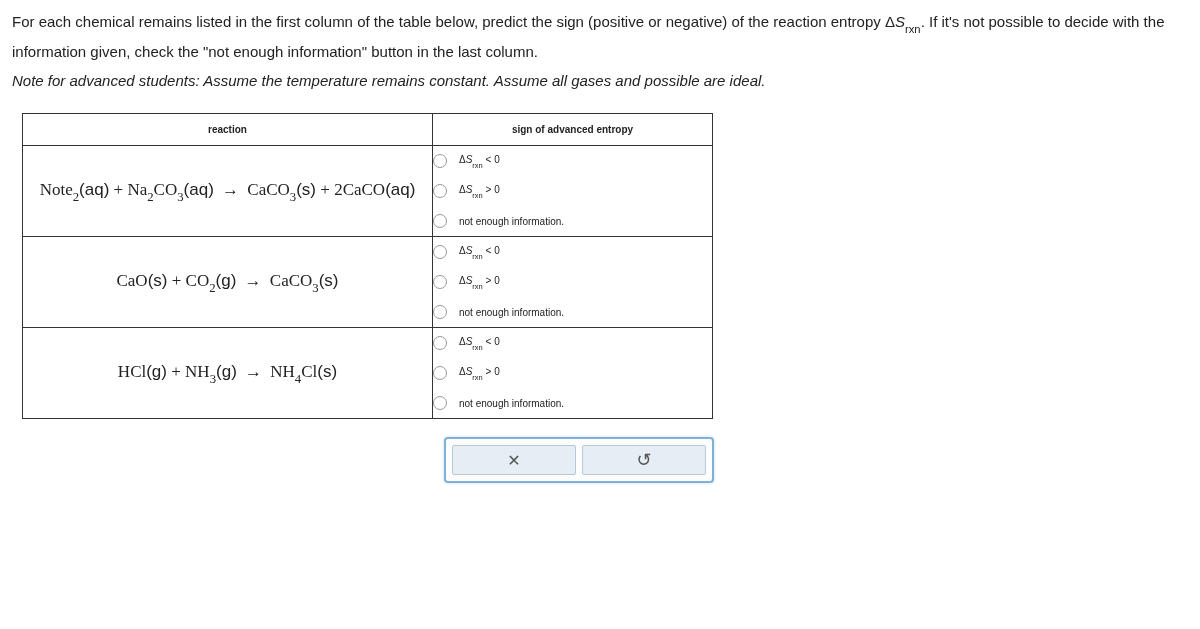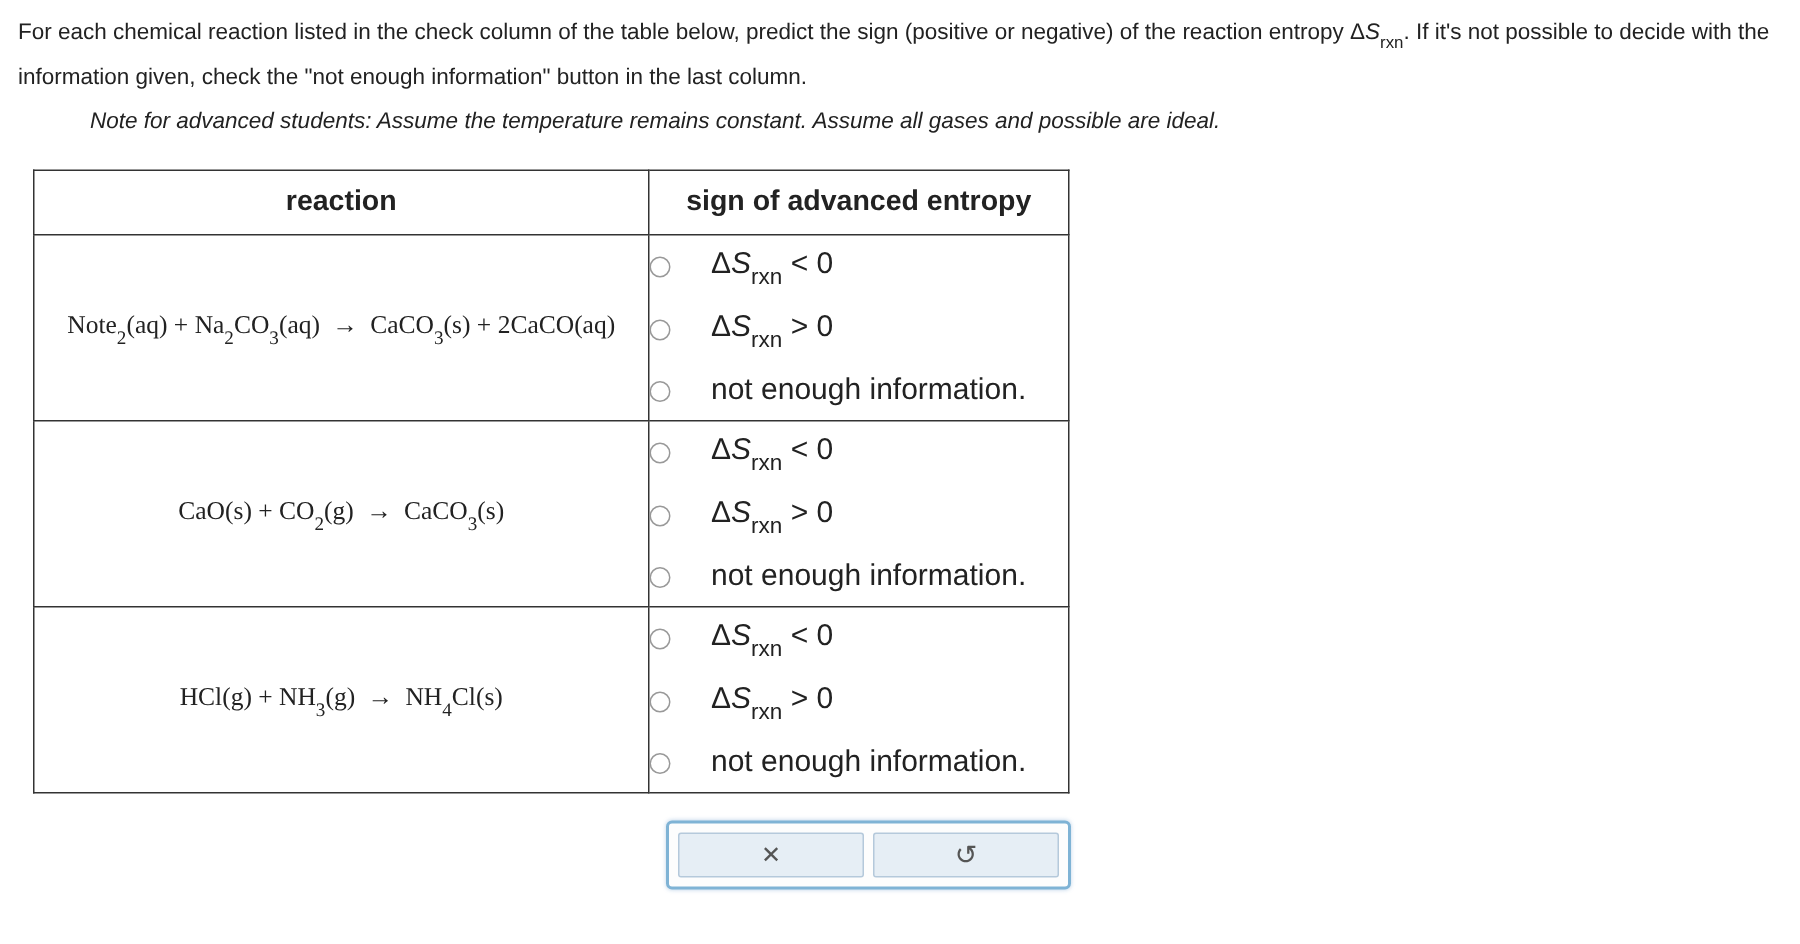--- a/index.html
+++ b/index.html
@@ -17,21 +17,20 @@
     }
     .intro {
       line-height: 1.9;
       margin-bottom: 6px;
     }
     .note {
       font-style: italic;
     }
     .note-label {
       font-style: italic;
-      margin-left: 48px;
     }
     .sub {
       font-size: 0.75em;
       vertical-align: sub;
       position: relative;
       top: 2px;
     }
     .delta-s {
       white-space: nowrap;
     }
@@ -41,40 +40,40 @@
       margin-left: 10px;
     }
     table.main th, table.main td {
       border: 1px solid #333;
       padding: 0;
     }
     table.main th {
       font-weight: bold;
       text-align: center;
       padding: 10px 18px;
-      font-size: 19px;
+      font-size: 10px;
     }
     td.reaction-cell {
       width: 410px;
       text-align: center;
       vertical-align: middle;
       font-family: "Times New Roman", serif;
       font-size: 17px;
       padding: 10px 12px;
     }
     td.options-cell {
       width: 280px;
       padding: 12px 18px;
     }
     .option-row {
       display: flex;
       align-items: center;
-      gap: 27px;
+      gap: 12px;
       padding: 8px 0;
-      font-size: 20px;
+      font-size: 10px;
     }
     .radio {
       width: 14px;
       height: 14px;
       border: 1px solid #999;
       border-radius: 50%;
       flex-shrink: 0;
       background: #fff;
     }
     .arrow {
@@ -107,28 +106,28 @@
       color: #555;
     }
     .ctrl-btn:first-child {
       margin-right: 6px;
     }
     .reset-arrow {
       display: inline-block;
       font-size: 18px;
       line-height: 1;
     }
-    .paren { font-family: Liberation Serif, serif; }
+    .paren { font-family: Liberation Sans, sans-serif; }
     .ds-label .s-main { font-style: italic; }
   </style>
 </head>
 <body>
 
 <div class="intro">
-  <span>For each chemical reaction listed in the check column of the table below, predict the sign (positive or negative) of the reaction entropy </span><span class="delta-s ds-label"><span>Δ</span><span class="s-main">S</span><span class="sub">rxn</span></span><span>. If it's not possible to decide with the information given, check the "not enough information" button in the last column.</span>
+  <span>For each chemical remains listed in the first column of the table below, predict the sign (positive or negative) of the reaction entropy </span><span class="delta-s ds-label"><span>Δ</span><span class="s-main">S</span><span class="sub">rxn</span></span><span>. If it's not possible to decide with the information given, check the "not enough information" button in the last column.</span>
   <br>
   <span class="note"><span class="note-label">Note for advanced students:</span><span> Assume the temperature remains constant. Assume all gases and possible are ideal.</span></span>
 </div>
 
 <table class="main">
   <thead>
     <tr>
       <th>reaction</th>
       <th>sign of advanced entropy</th>
     </tr>

